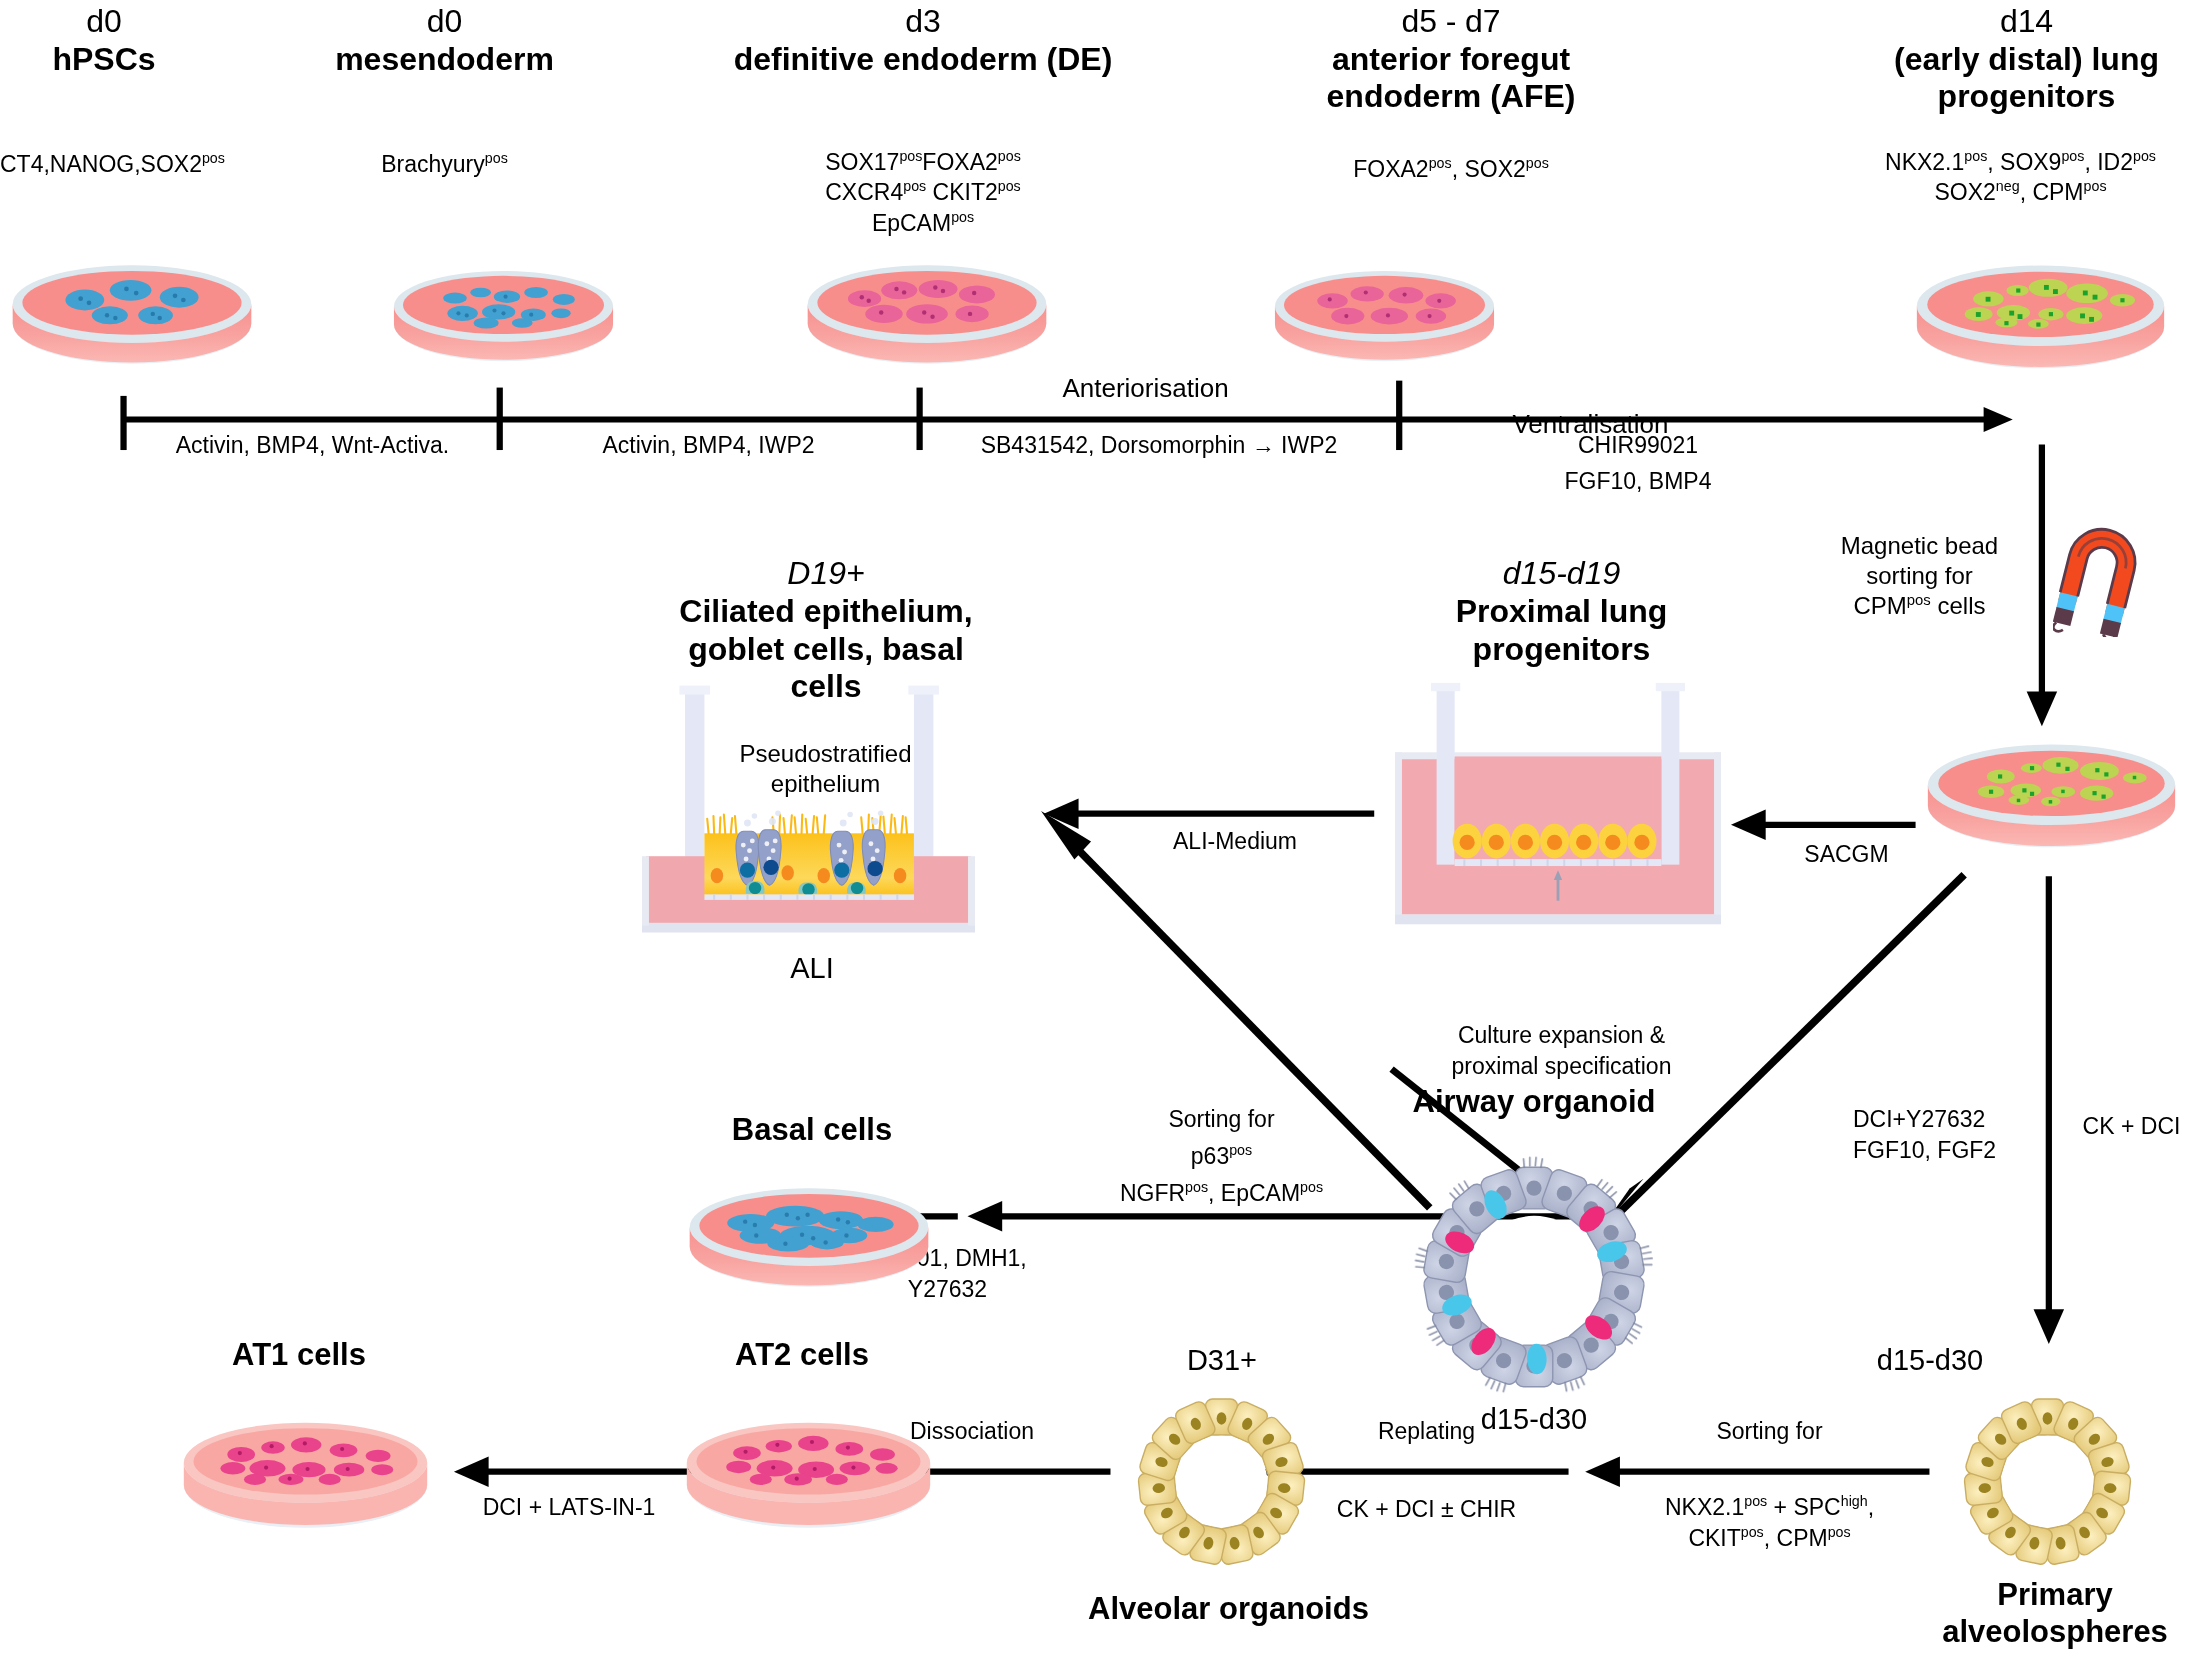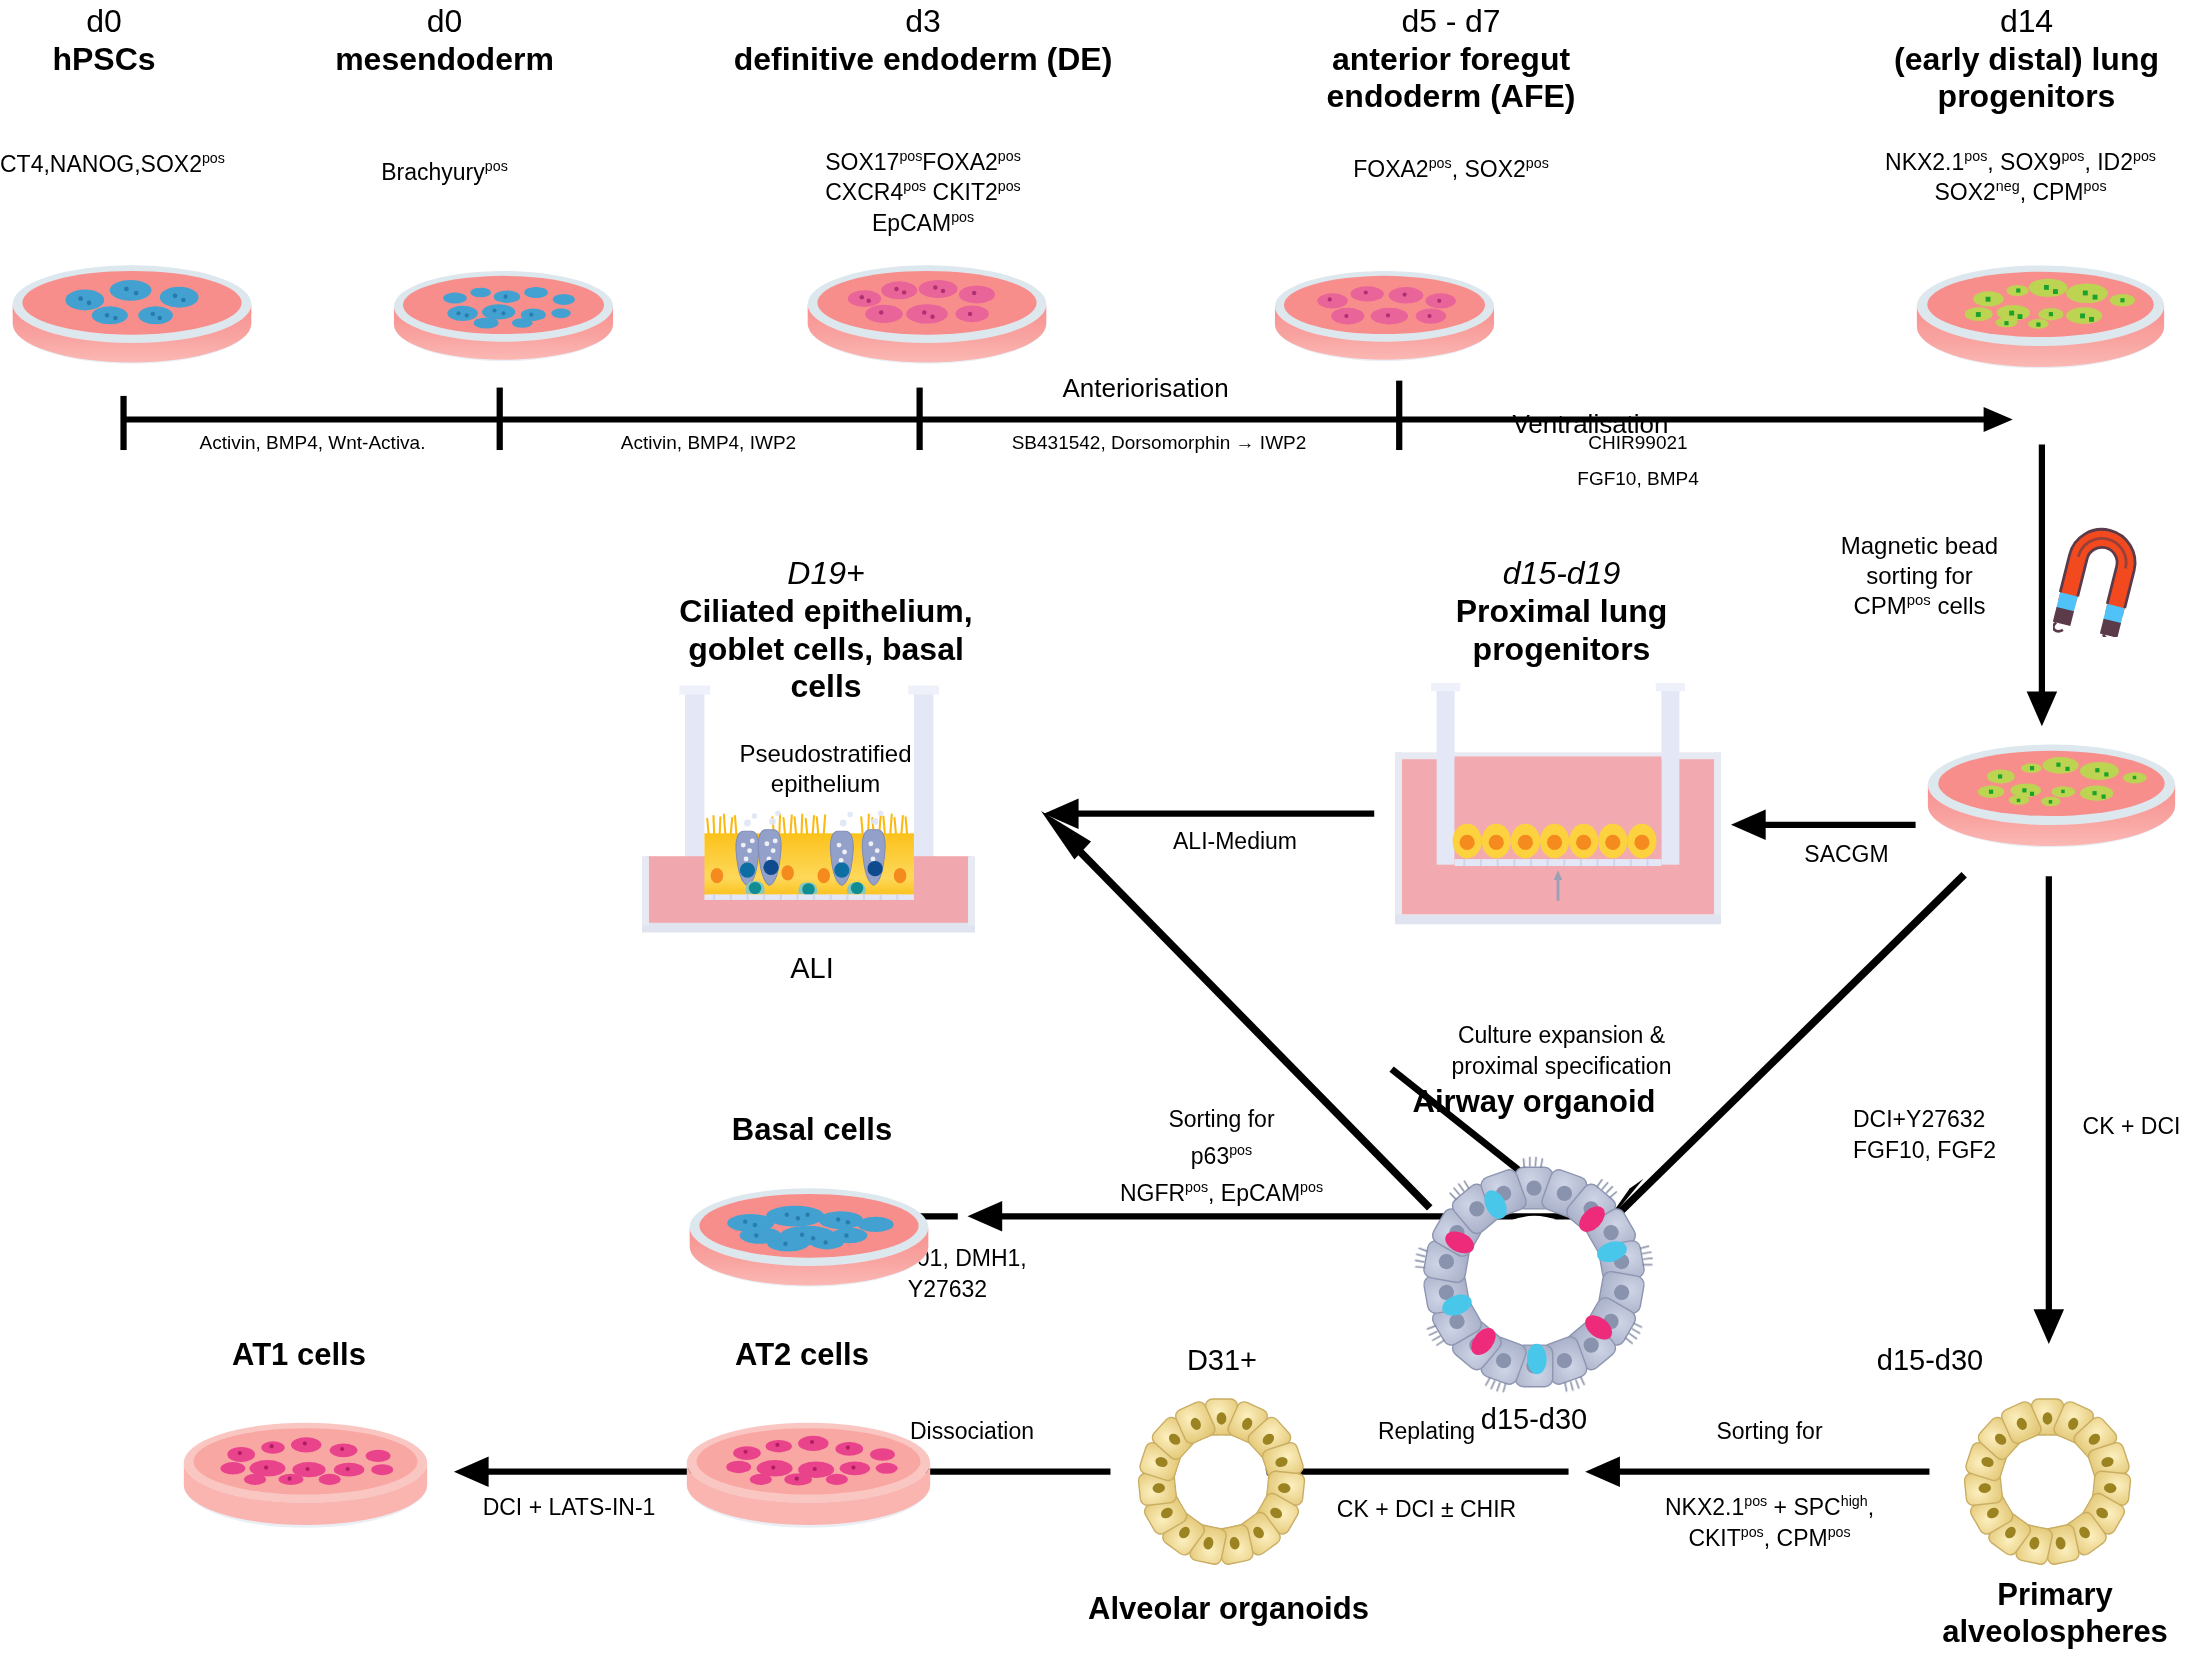--- a/index.html
+++ b/index.html
@@ -33,21 +33,21 @@
     font-size: 32px;
     font-weight: 700;
     line-height: 1.18;
   }
   .stage-markers {
     font-size: 23px;
     font-weight: 400;
     line-height: 1.32;
   }
   .tl-label {
-    font-size: 19px;
+    font-size: 23px;
     line-height: 1.34;
     font-weight: 400;
   }
   .tl-label-top {
     font-size: 26px;
     font-weight: 400;
   }
   .mid-day {
     font-size: 32px;
     font-weight: 400;
@@ -129,21 +129,21 @@
     <div class="stage-name">hPSCs</div>
   </div>
   <div class="abs ctr stage-markers" style="left:-56px; top:149px; width:319px;">
     OCT4,NANOG,SOX2<sup>pos</sup>
   </div>
 
   <div class="abs ctr" style="left:278px; top:2.8px; width:333px;">
     <div class="stage-day">d0</div>
     <div class="stage-name">mesendoderm</div>
   </div>
-  <div class="abs ctr stage-markers" style="left:278px; top:157px; width:333px;">
+  <div class="abs ctr stage-markers" style="left:278px; top:149px; width:333px;">
     Brachyury<sup>pos</sup>
   </div>
 
   <div class="abs ctr" style="left:666px; top:2.8px; width:514px;">
     <div class="stage-day">d3</div>
     <div class="stage-name">definitive endoderm (DE)</div>
   </div>
   <div class="abs ctr stage-markers" style="left:694px; top:147px; width:458px;">
     <div>SOX17<sup>pos</sup>FOXA2<sup>pos</sup></div>
     <div>CXCR4<sup>pos</sup> CKIT2<sup>pos</sup></div>

